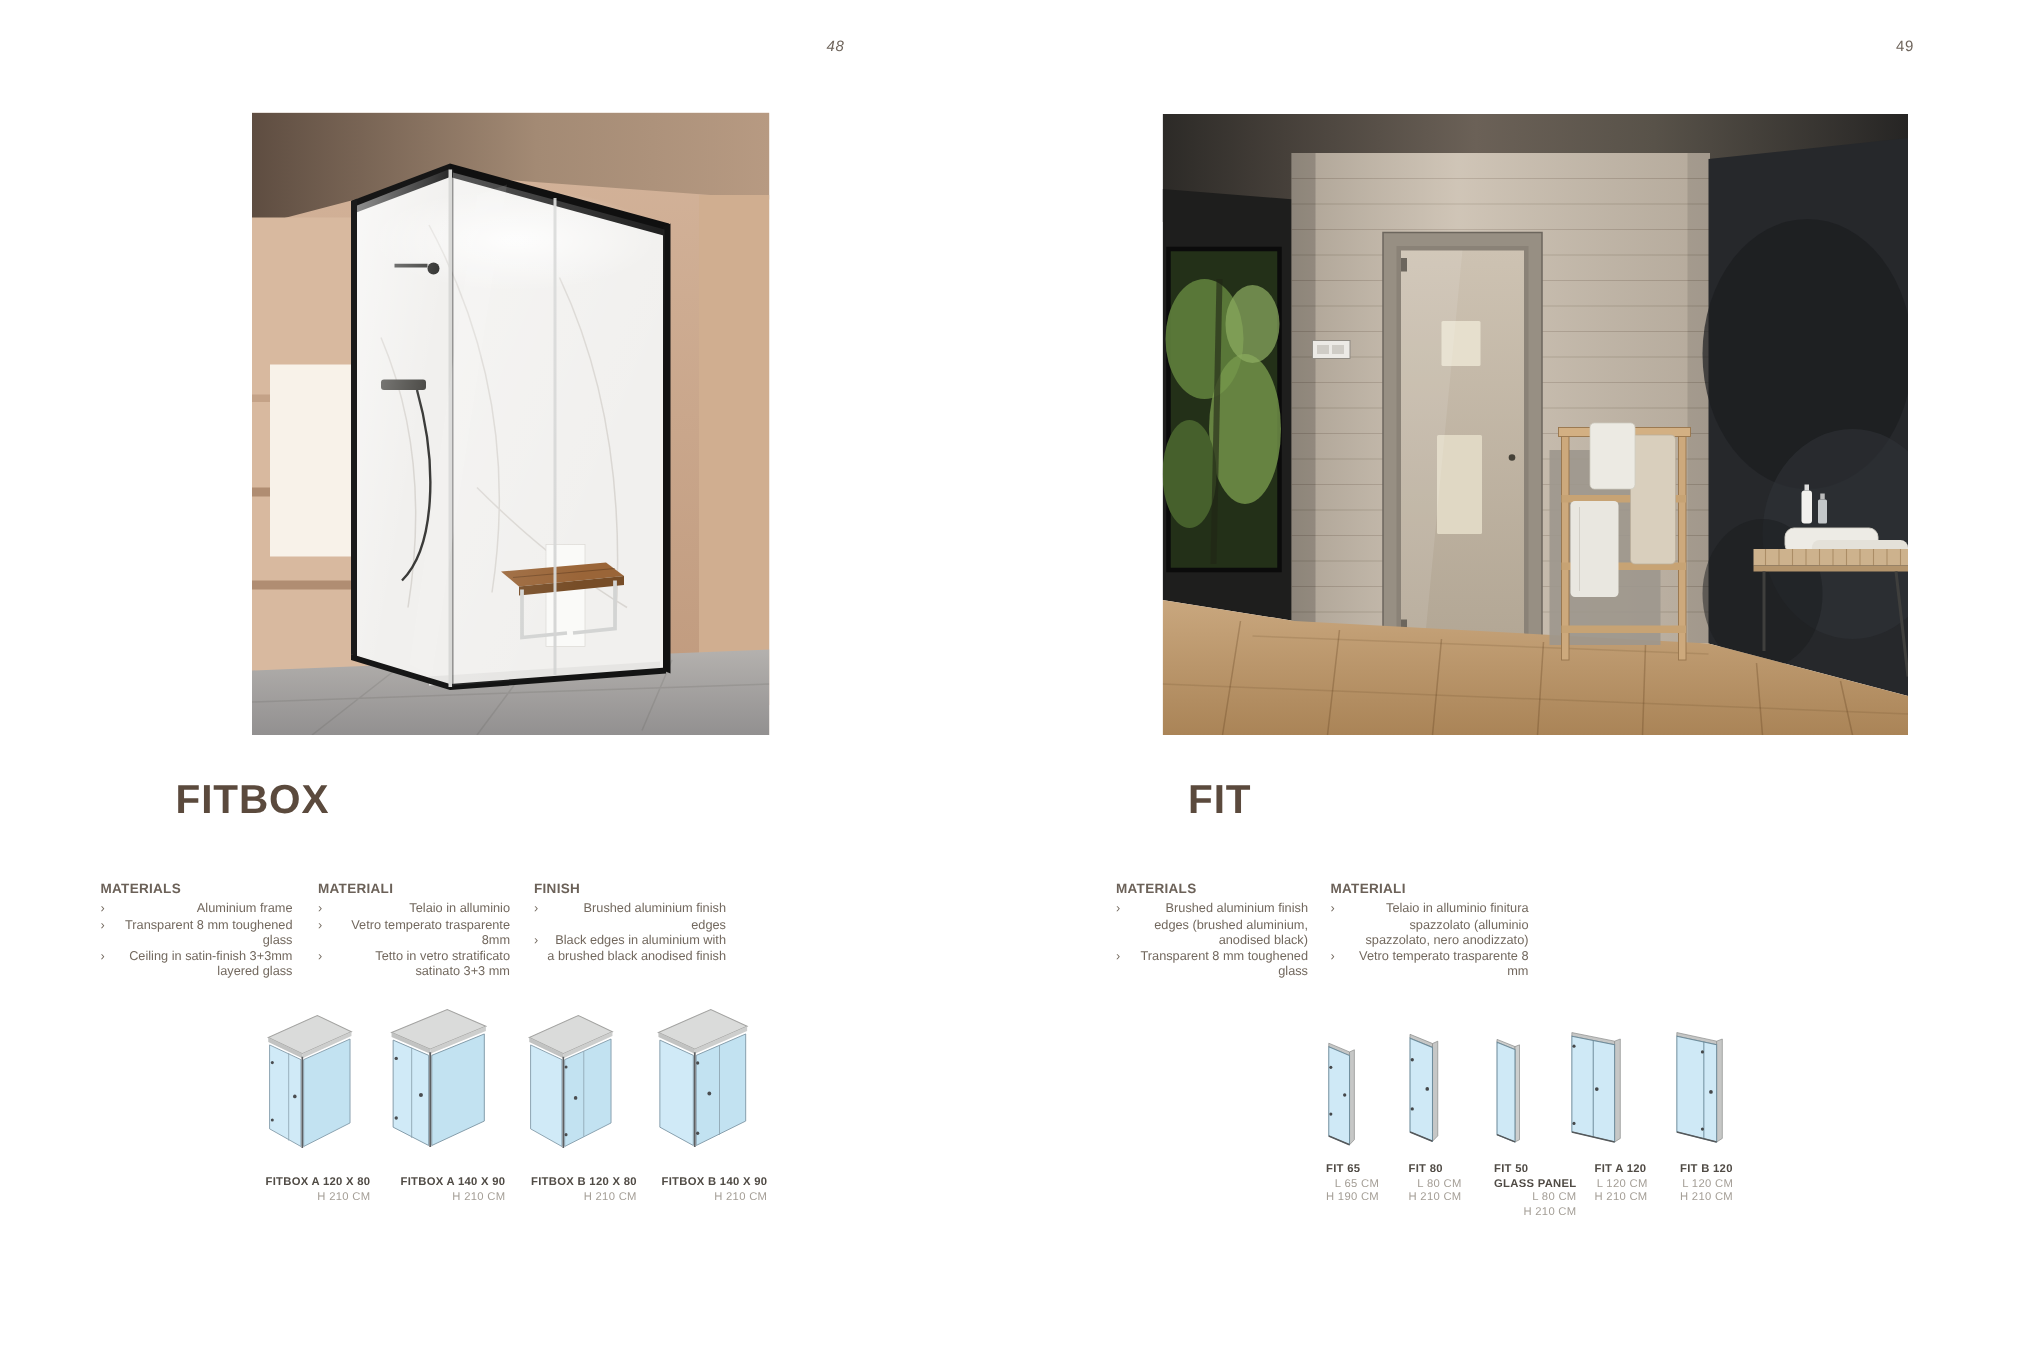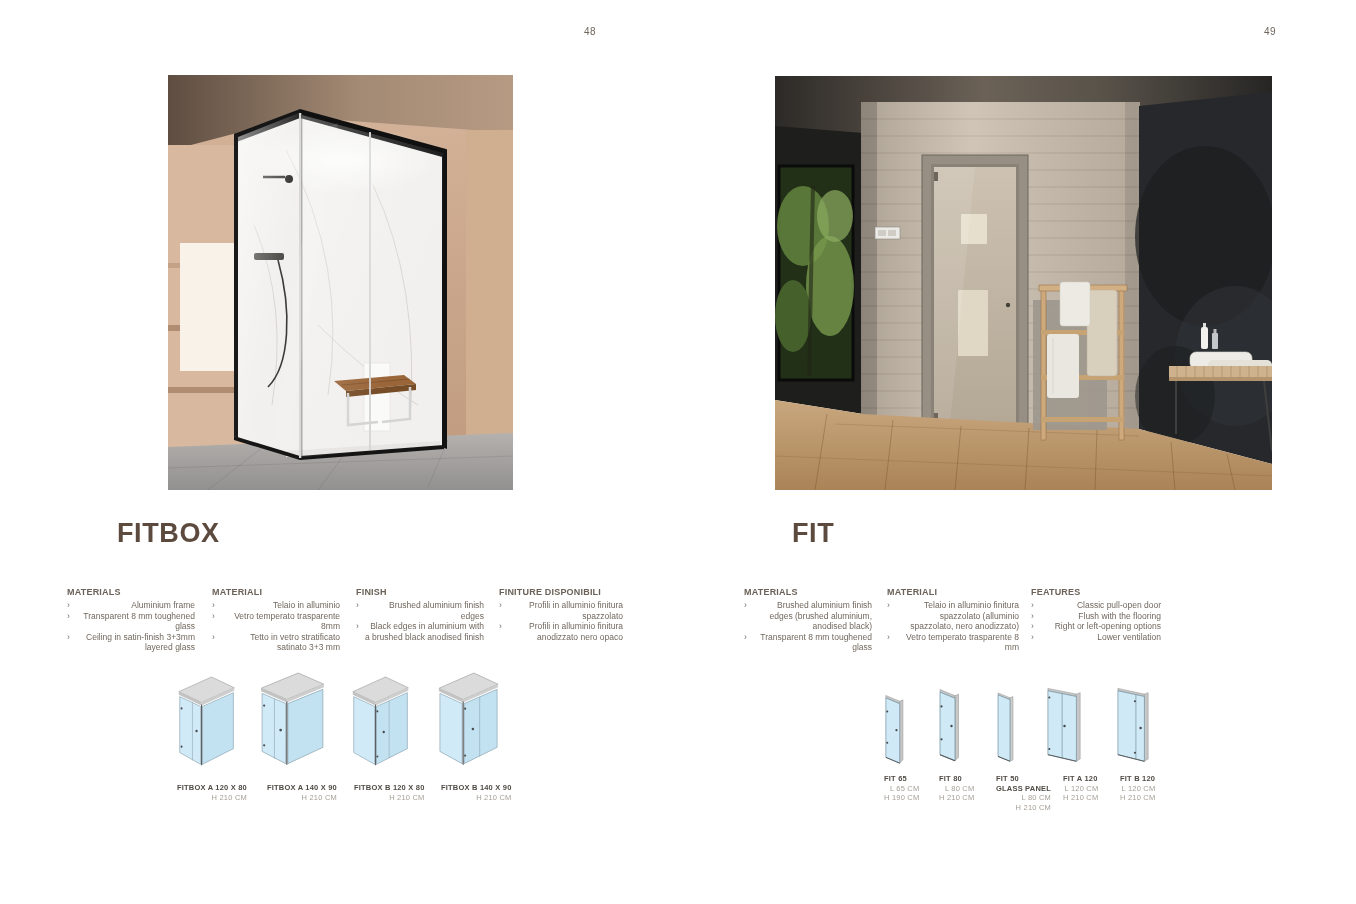--- a/index.html
+++ b/index.html
@@ -1,21 +1,21 @@
 <!DOCTYPE html>
 <html><head>
 <meta charset="utf-8">
 <style>
   html,body{margin:0;padding:0;background:#ffffff;}
   .canvas{
     position:relative;width:1356px;height:904px;background:#ffffff;overflow:hidden;
     font-family:"Liberation Sans", sans-serif;
   }
   .pagenum{position:absolute;font-size:10px;color:#6f655c;letter-spacing:.5px;}
-  .pn-left{left:584px;top:26px;}
+  .pn-left{left:551px;top:26px;font-style:italic;}
   .pn-right{left:1264px;top:26px;}
 
   .photo{position:absolute;overflow:hidden;}
   .photo-left{left:168px;top:75px;width:345px;height:415px;}
   .photo-right{left:775px;top:76px;width:497px;height:414px;}
 
   .title{position:absolute;font-size:27px;font-weight:700;color:#5b4a3d;letter-spacing:.6px;}
   .title-left{left:117px;top:518px;}
   .title-right{left:792px;top:518px;}
 
@@ -218,42 +218,30 @@
     <div class="colh">MATERIALI</div>
     <div class="ci"><span>Telaio in alluminio</span></div>
     <div class="ci"><span>Vetro temperato trasparente 8mm</span></div>
     <div class="ci"><span>Tetto in vetro stratificato satinato 3+3 mm</span></div>
   </div>
   <div class="col" style="left:356px">
     <div class="colh">FINISH</div>
     <div class="ci"><span>Brushed aluminium finish edges</span></div>
     <div class="ci"><span>Black edges in aluminium with a brushed black anodised finish</span></div>
   </div>
-  <div class="col" style="left:499px;width:124px">
-    <div class="colh">FINITURE DISPONIBILI</div>
-    <div class="ci"><span>Profili in alluminio finitura spazzolato</span></div>
-    <div class="ci"><span>Profili in alluminio finitura anodizzato nero opaco</span></div>
-  </div>
 
   <div class="col" style="left:744px">
     <div class="colh">MATERIALS</div>
     <div class="ci"><span>Brushed aluminium finish edges (brushed aluminium, anodised black)</span></div>
     <div class="ci"><span>Transparent 8 mm toughened glass</span></div>
   </div>
   <div class="col" style="left:887px;width:132px">
     <div class="colh">MATERIALI</div>
     <div class="ci"><span>Telaio in alluminio finitura spazzolato (alluminio spazzolato, nero anodizzato)</span></div>
     <div class="ci"><span>Vetro temperato trasparente 8 mm</span></div>
-  </div>
-  <div class="col" style="left:1031px;width:130px">
-    <div class="colh">FEATURES</div>
-    <div class="ci"><span>Classic pull-open door</span></div>
-    <div class="ci"><span>Flush with the flooring</span></div>
-    <div class="ci"><span>Right or left-opening options</span></div>
-    <div class="ci"><span>Lower ventilation</span></div>
   </div>
 
   <svg class="diagram" style="left:177px;top:676px" width="60" height="106" viewBox="0 0 66 108" preserveAspectRatio="none">
     <polygon points="2,16 27,27 63,12 38,1" fill="#dadbda" stroke="#a3a3a1" stroke-width=".7"></polygon>
     <polygon points="2,16 27,27 27,30 2,19" fill="#c2c3c2"></polygon>
     <polygon points="27,27 63,12 63,15 27,30" fill="#cdcecd"></polygon>
     <polygon points="3,21 26,31 26,90 3,78" fill="#d0eaf7" stroke="#7d96a4" stroke-width=".6"></polygon>
     <polygon points="28,31 62,17 62,74 28,90" fill="#c2e2f1" stroke="#7d96a4" stroke-width=".6"></polygon>
     <line x1="27" y1="29" x2="27" y2="91" stroke="#5c5f62" stroke-width="1.2"></line>
     <line x1="17" y1="26.5" x2="17" y2="86" stroke="#8fa7b3" stroke-width=".6"></line>

